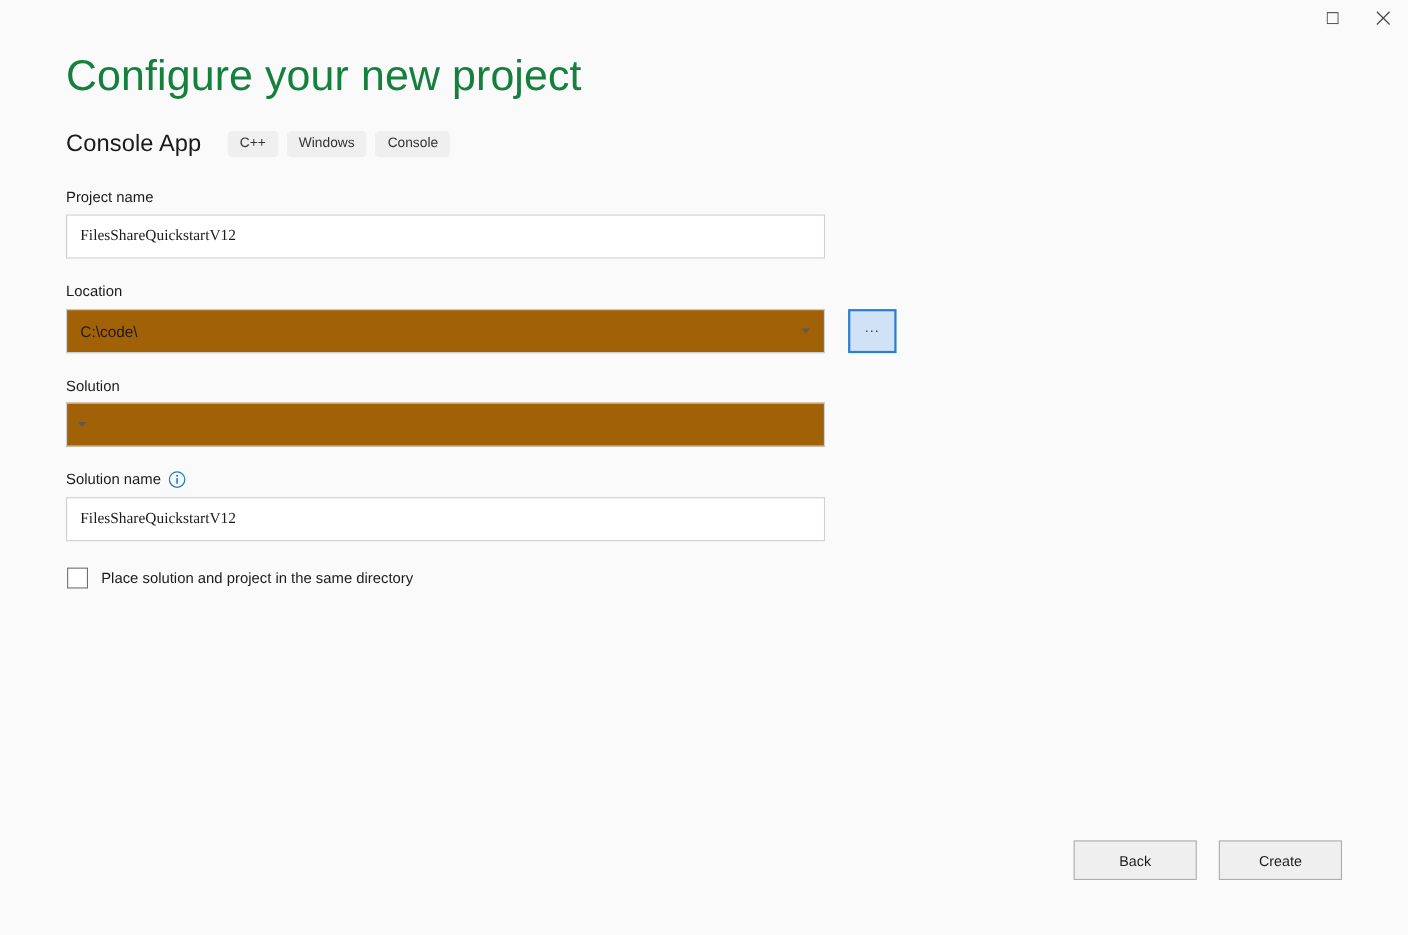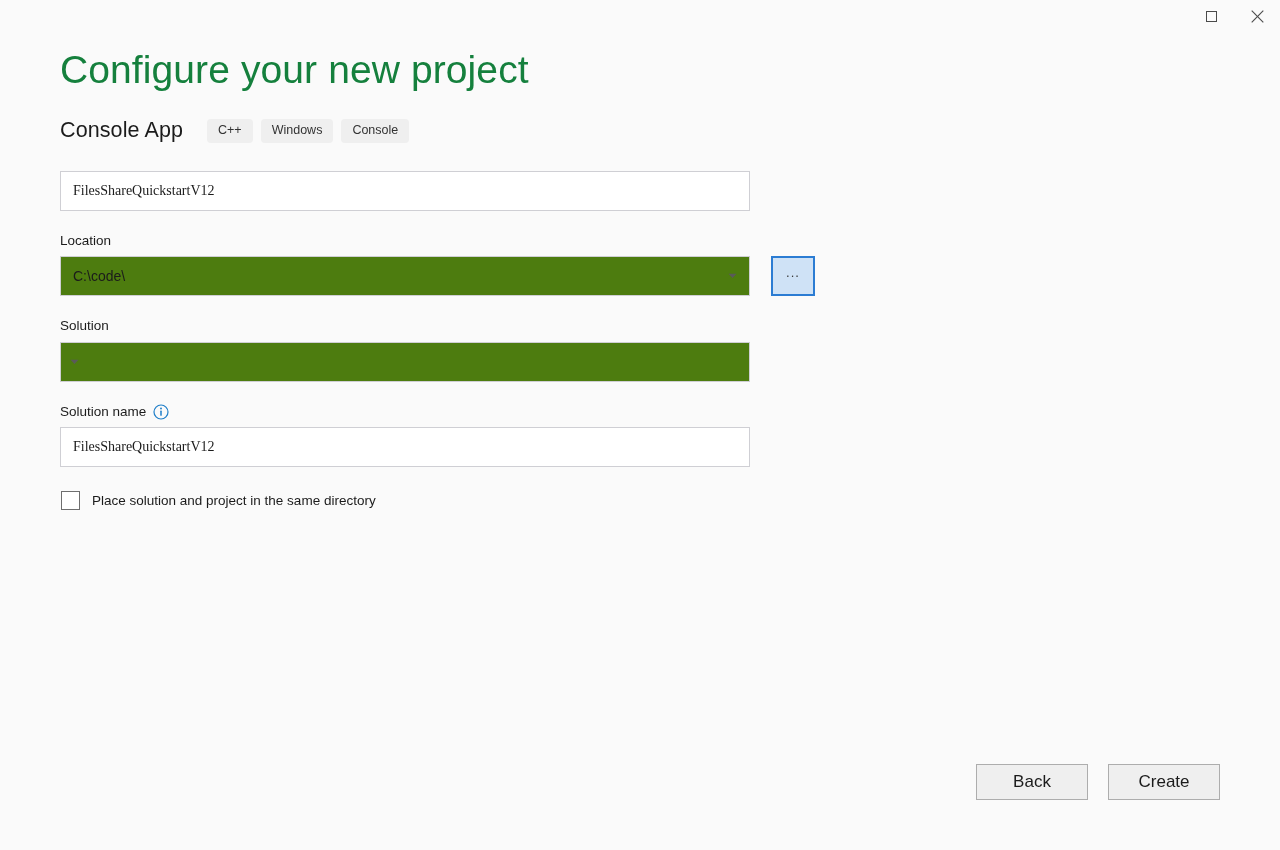--- a/index.html
+++ b/index.html
@@ -122,21 +122,21 @@
     outline: none;
     border-radius: 0;
   }
   .text-input::placeholder { color: #8a8a8a; }
 
   .combo {
     position: relative;
     width: 690px;
     height: 40px;
     box-sizing: border-box;
-    background: #4d7c0f;
+    background: #a16207;
     border: 1px solid #cfcfd4;
     display: flex;
     align-items: center;
     cursor: default;
   }
   .combo-value {
     font-size: 14px;
     color: #1b1b1b;
     padding-left: 12px;
     flex: 1;
@@ -204,21 +204,21 @@
     display: flex;
     gap: 20px;
   }
   .footer-btn {
     width: 112px;
     height: 36px;
     box-sizing: border-box;
     background: #efefef;
     border: 1px solid #adadad;
     font-family: "Liberation Sans", sans-serif;
-    font-size: 17px;
+    font-size: 13px;
     color: #1b1b1b;
     cursor: default;
     padding: 0;
     border-radius: 0;
   }
 </style>
 </head>
 <body>
 
 <div class="titlebar">
@@ -247,20 +247,21 @@
     <span class="template-name">Console App</span>
     <div class="tags">
       <span class="tag">C++</span>
       <span class="tag">Windows</span>
       <span class="tag">Console</span>
     </div>
   </div>
 
   <div class="form">
 
+    <div class="field-label">Project name</div>
     <div class="field-row">
       <input class="text-input" type="text" value="FilesShareQuickstartV12" style="">
     </div>
 
     <div class="gap-md"></div>
 
     <div class="field-label">Location</div>
     <div class="field-row">
       <div class="combo">
         <span class="combo-value">C:\code\</span>

